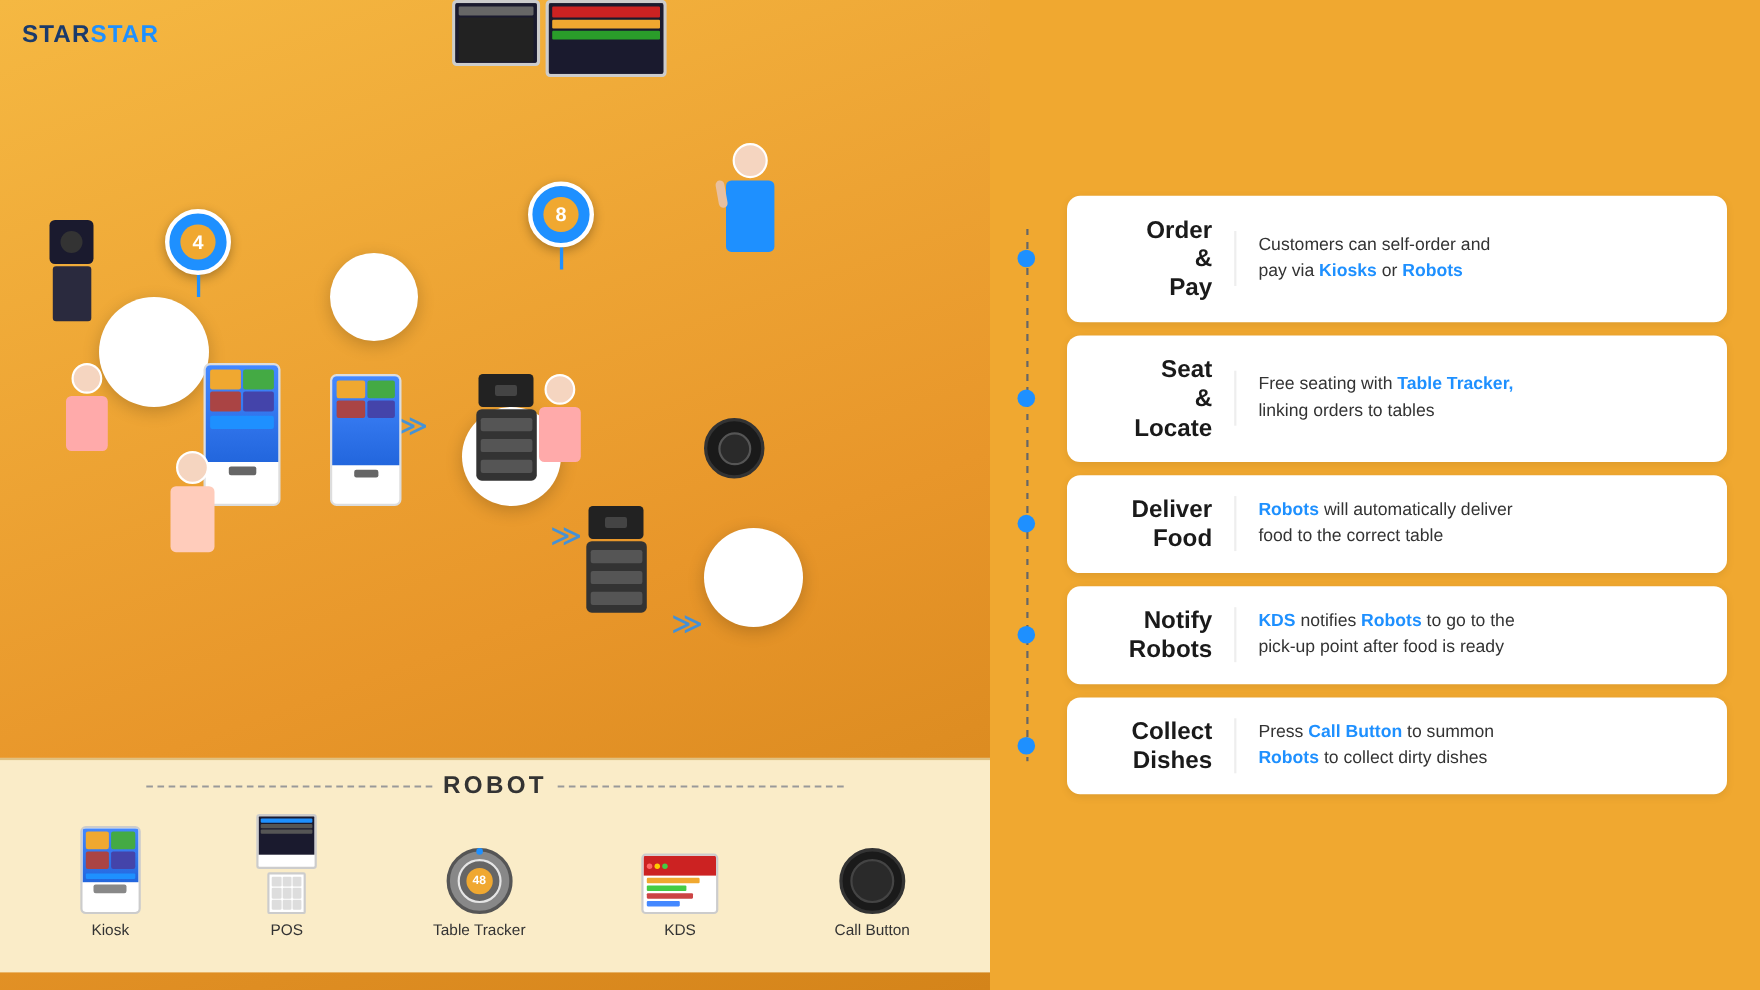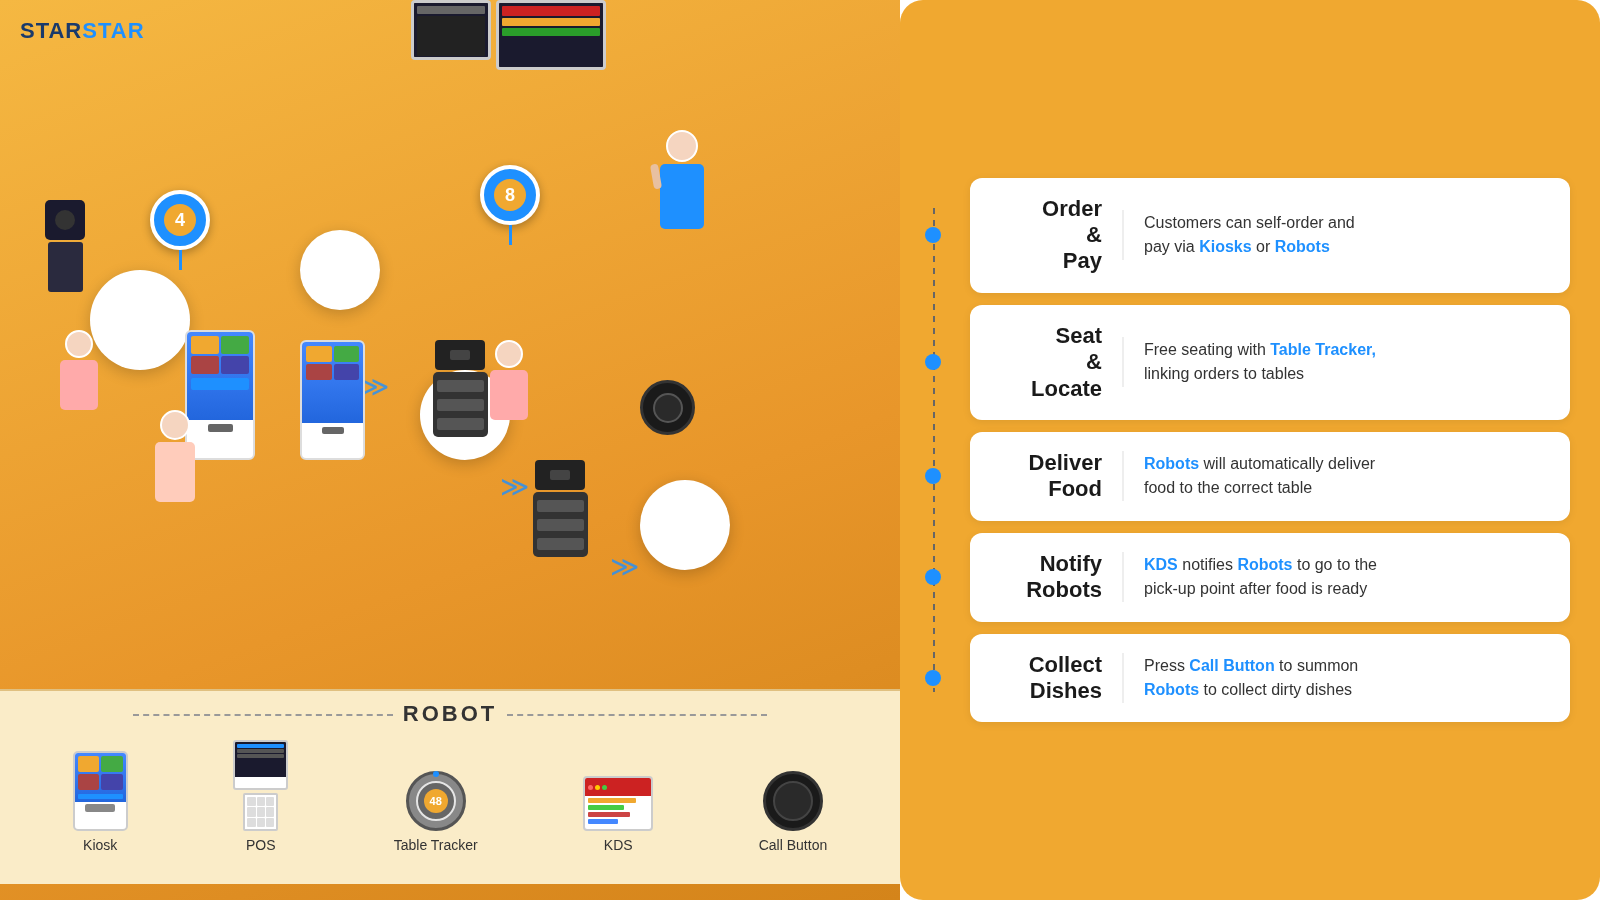--- a/index.html
+++ b/index.html
@@ -357,21 +357,20 @@
     .right-panel {
       width: 700px;
       height: 900px;
       background: #f0a830;
       display: flex;
       flex-direction: column;
       justify-content: center;
       align-items: flex-end;
       padding: 20px 30px 20px 20px;
       gap: 12px;
-      border-radius: 23px;
     }
 
     .info-card {
       background: white;
       border-radius: 12px;
       width: 600px;
       padding: 18px 22px;
       display: flex;
       align-items: center;
       gap: 20px;

